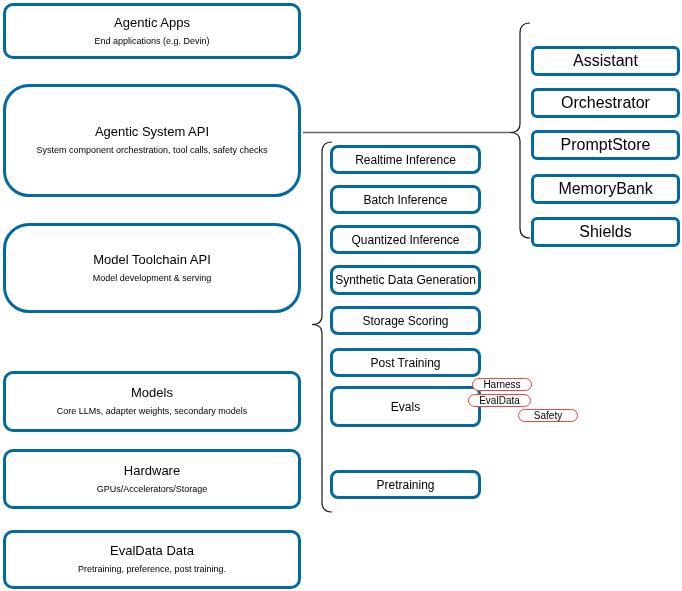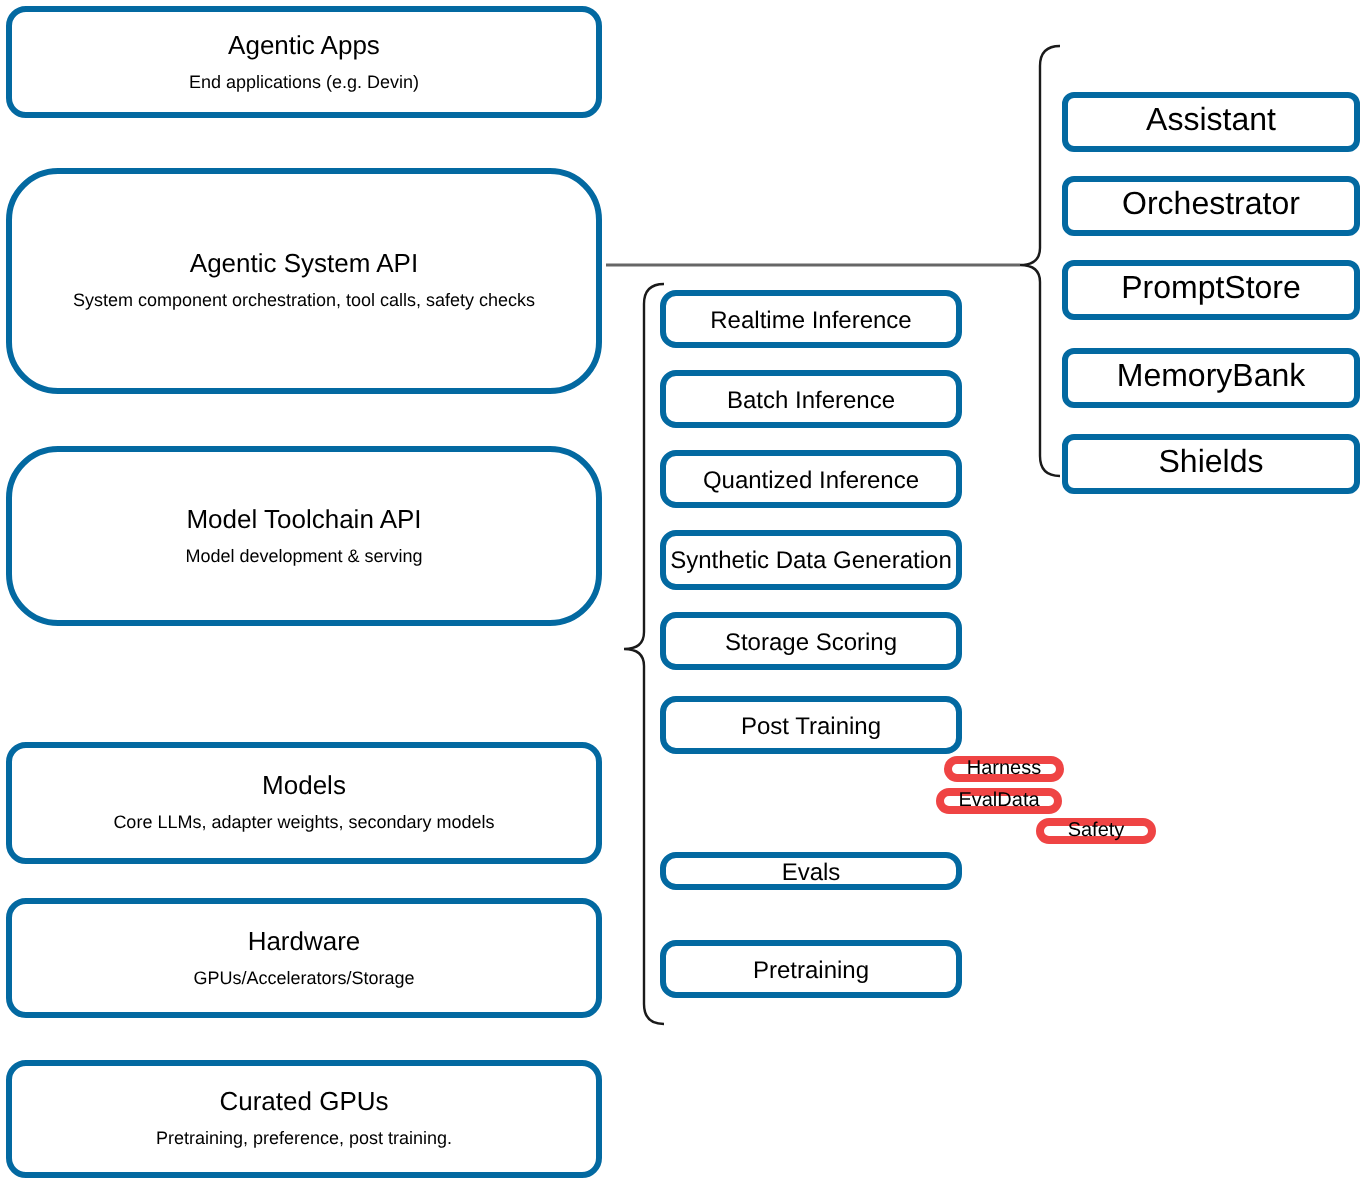--- a/index.html
+++ b/index.html
@@ -11,21 +11,21 @@
     position:absolute; background:#fff; border:3px solid #0369a1;
     box-sizing:border-box; display:flex; flex-direction:column;
     align-items:center; justify-content:center; text-align:center;
   }
   .lbox { left:3px; width:298px; }
   .lbox .title { font-size:13px; line-height:1.15; }
   .lbox .subtitle { font-size:9px; line-height:1.2; margin-top:5px; }
   .mbox { left:330px; width:151px; height:29px; border-radius:8px; font-size:12px; }
   .rbox { left:531px; width:149px; height:30px; border-radius:6px; font-size:16px;margin-top:12px; }
   .pill {
-    position:absolute; background:#fff; border:4px solid #ef4444; border-radius:8px;
+    position:absolute; background:#fff; border:1px solid #ef4444; border-radius:8px;
     box-sizing:border-box; display:flex; align-items:center; justify-content:center;
     font-size:10px; line-height:1; z-index:5;
   }
   .overlay { position:absolute; left:0; top:0; width:682px; height:591px; z-index:1; pointer-events:none; }
   .node, .pill { z-index:2; }
 </style>
 </head>
 <body>
 
 <div class="canvas">
@@ -50,31 +50,31 @@
   </div>
   <div class="node lbox" style="top:371px;height:61px;border-radius:10px;">
     <div class="title">Models</div>
     <div class="subtitle">Core LLMs, adapter weights, secondary models</div>
   </div>
   <div class="node lbox" style="top:449px;height:60px;border-radius:10px;">
     <div class="title">Hardware</div>
     <div class="subtitle">GPUs/Accelerators/Storage</div>
   </div>
   <div class="node lbox" style="top:530px;height:59px;border-radius:10px;">
-    <div class="title">Curated GPUs</div>
+    <div class="title">EvalData Data</div>
     <div class="subtitle">Pretraining, preference, post training.</div>
   </div>
 
   <div class="node mbox" style="top:145px;">Realtime Inference</div>
   <div class="node mbox" style="top:185px;">Batch Inference</div>
   <div class="node mbox" style="top:225px;">Quantized Inference</div>
   <div class="node mbox" style="top:265px;height:30px;">Synthetic Data Generation</div>
   <div class="node mbox" style="top:306px;">Storage Scoring</div>
   <div class="node mbox" style="top:348px;">Post Training</div>
-  <div class="node mbox" style="top:386px;height:19px;margin-top:40px;">Evals</div>
+  <div class="node mbox" style="top:386px;height:41px;">Evals</div>
   <div class="node mbox" style="top:470px;">Pretraining</div>
 
   <div class="pill" style="left:472px;top:378px;width:60px;height:13px;">Harness</div>
   <div class="pill" style="left:468px;top:394px;width:63px;height:13px;">EvalData</div>
   <div class="pill" style="left:470px;top:409px;width:60px;height:13px;margin-left:48px;">Safety</div>
 
   <div class="node rbox" style="top:34px;">Assistant</div>
   <div class="node rbox" style="top:76px;">Orchestrator</div>
   <div class="node rbox" style="top:118px;">PromptStore</div>
   <div class="node rbox" style="top:162px;">MemoryBank</div>

